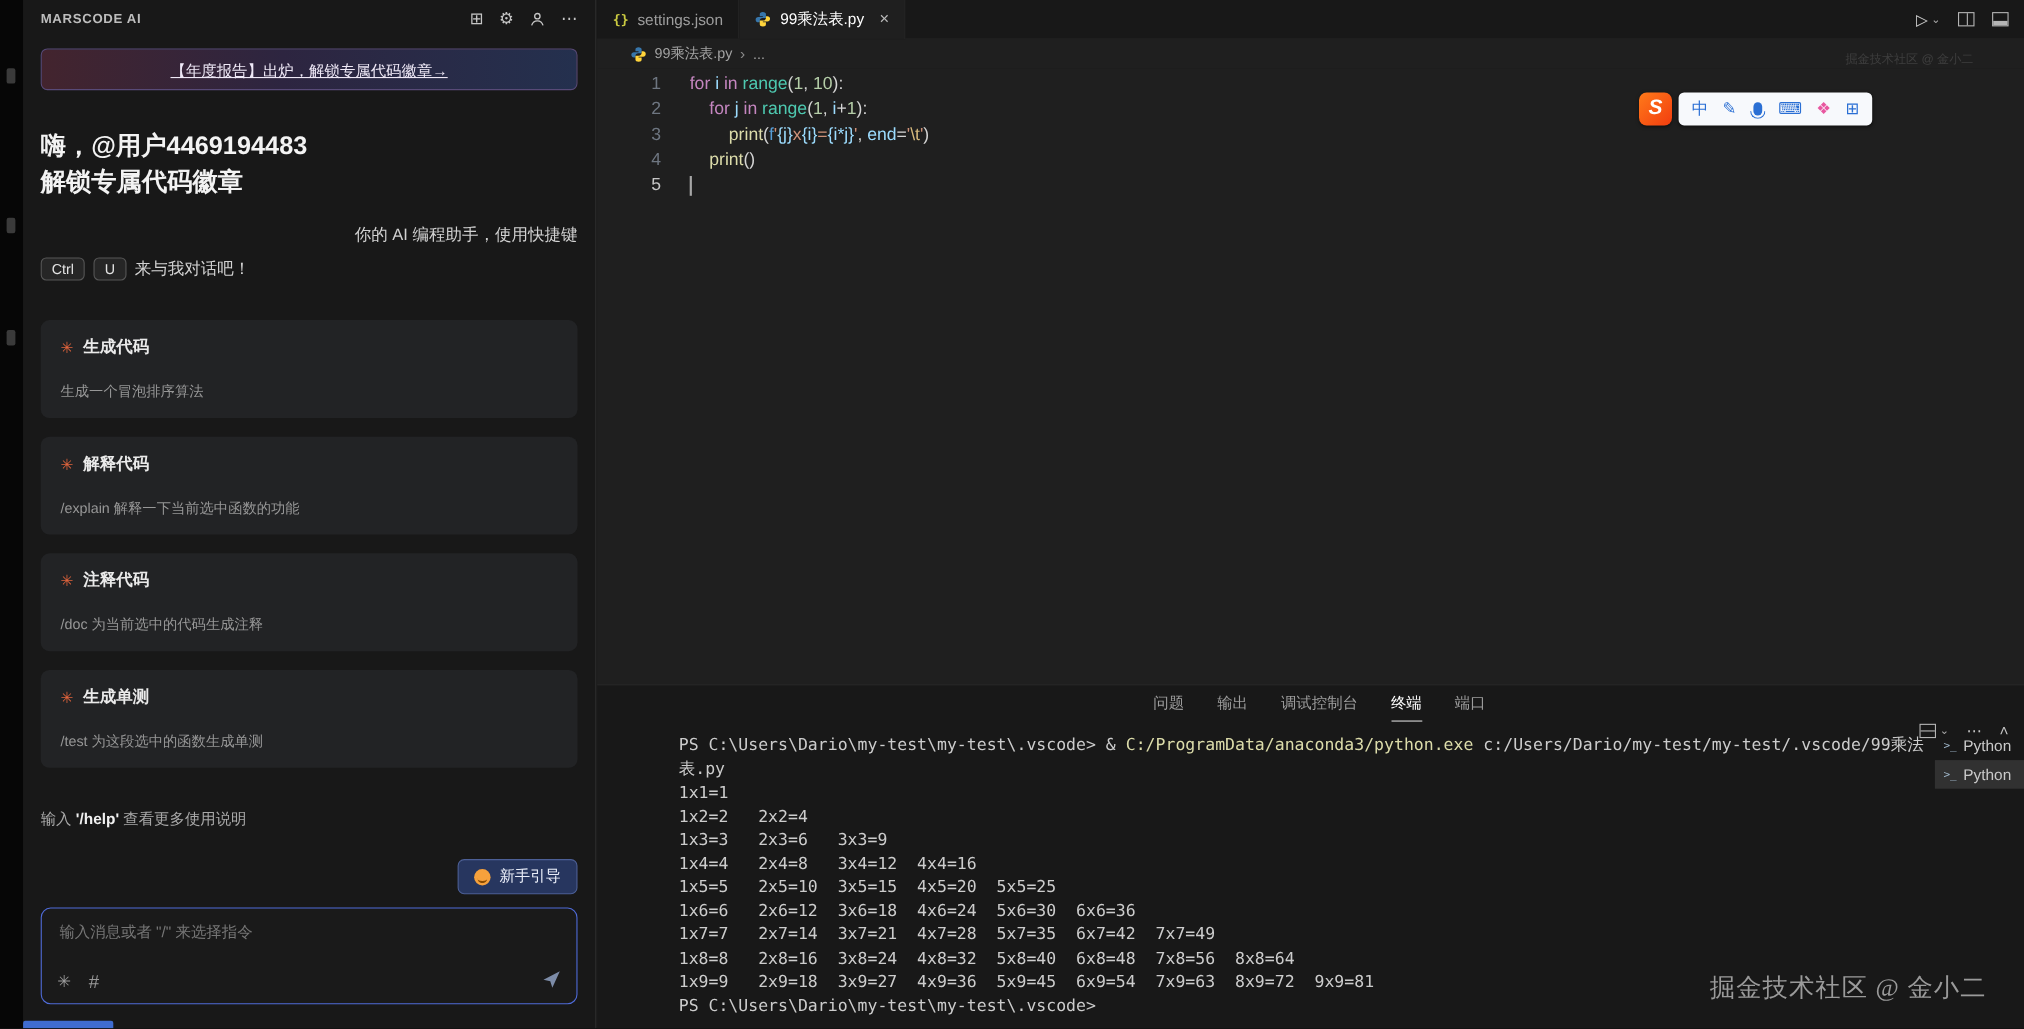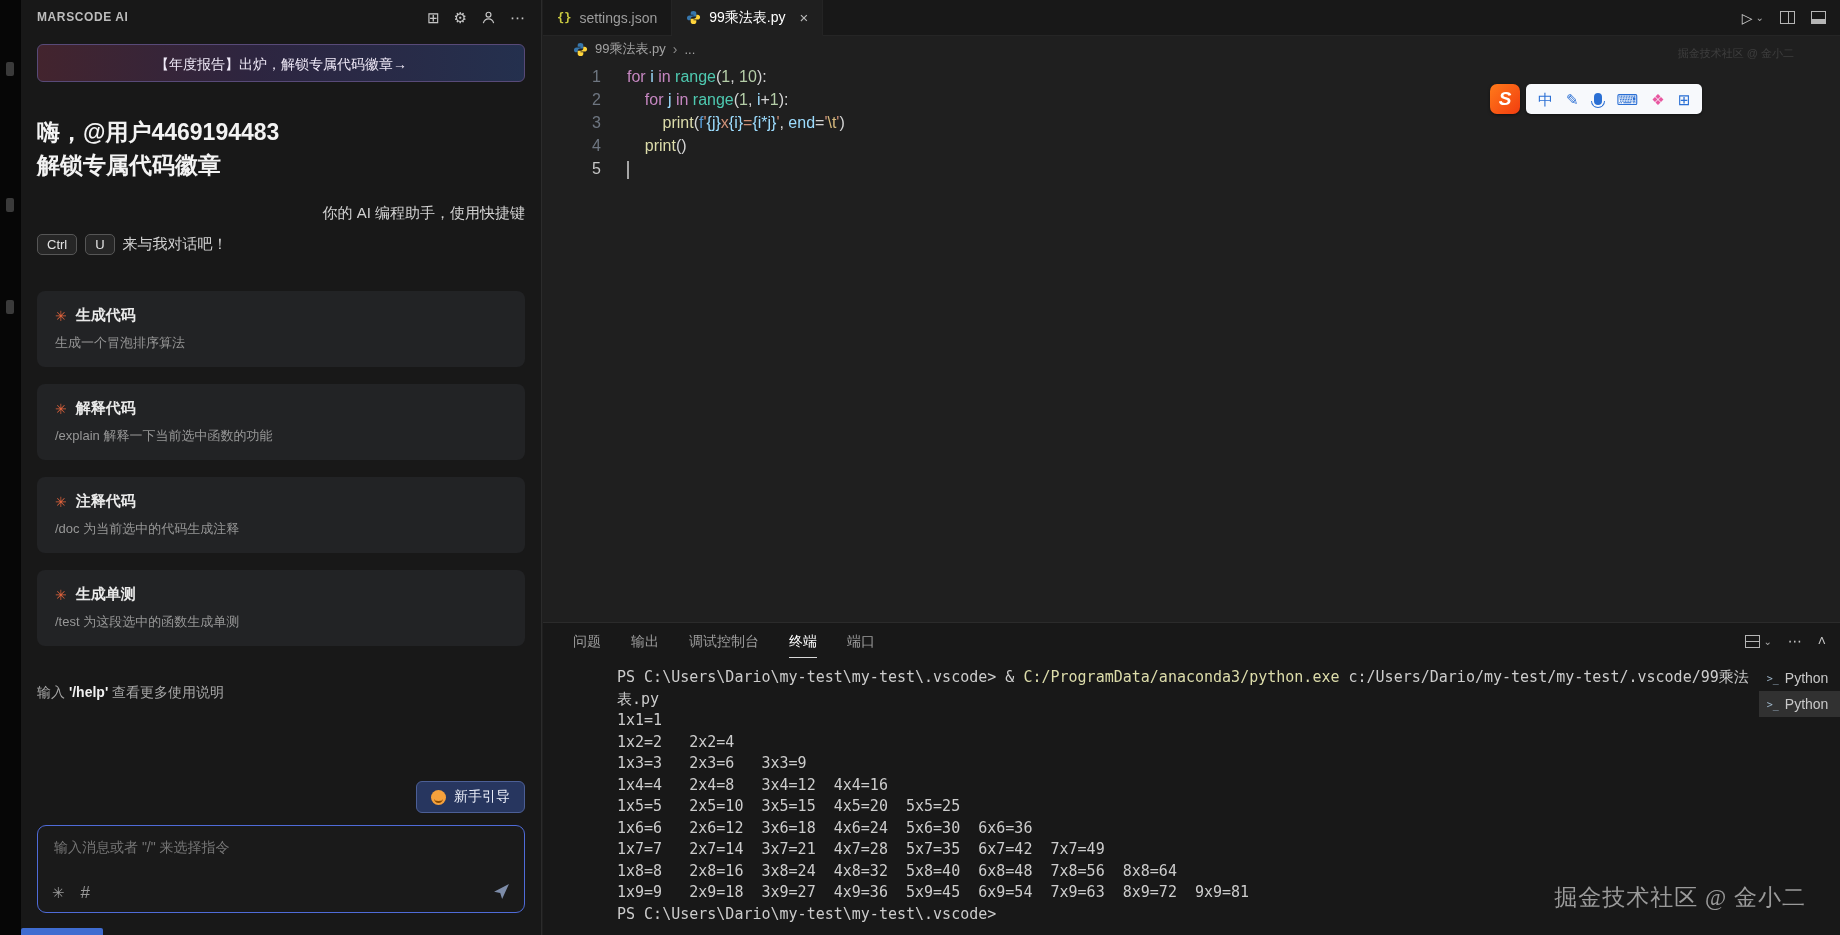--- a/index.html
+++ b/index.html
@@ -13,32 +13,32 @@
   
   .sidebar{position:absolute;left:21px;top:0;width:521px;height:935px;background:#181818;
            border-right:1px solid #2b2b2b;box-sizing:border-box;}
   .sb-header{height:34px;display:flex;align-items:center;padding:0 16px;}
   .sb-title{font-size:12px;letter-spacing:.6px;color:#bdbdbd;font-weight:bold;}
   .sb-icons{margin-left:auto;display:flex;align-items:center;gap:14px;color:#c5c5c5;}
   .hic{font-size:15px;line-height:1;cursor:default;display:flex;align-items:center;}
   .banner{margin:10px 16px 0;height:38px;line-height:38px;text-align:center;border-radius:6px;
           font-size:14px;color:#efe9f7;
           background:linear-gradient(90deg,#43242e 0%,#2d2540 45%,#24304e 100%);
-          border:1px solid #584a78;box-sizing:border-box;}
+          border:1px solid #584a78;box-sizing:border-box;text-decoration:underline;}
   .greeting{margin:34px 16px 0;font-size:23px;font-weight:bold;color:#f3f3f3;line-height:33px;}
   .subtitle{margin:22px 16px 0;font-size:15px;color:#d2d2d2;text-align:right;}
   .keys-row{margin:11px 16px 0;display:flex;align-items:center;gap:8px;font-size:15px;color:#d2d2d2;}
   .key{display:inline-block;padding:2px 9px;border:1px solid #565656;border-radius:5px;
        background:#262626;font-size:13px;color:#e3e3e3;}
   .cards{margin:36px 16px 0;display:flex;flex-direction:column;gap:17px;}
   .card{background:#222325;border-radius:8px;padding:15px 18px;box-sizing:border-box;}
   .card-title-row{display:flex;align-items:center;gap:9px;}
   .card-icon{color:#e0633c;font-size:14px;line-height:1;}
   .card-title{font-size:15px;font-weight:bold;color:#eaeaea;}
-  .card-desc{margin-top:9px;font-size:13px;color:#979797;}
+  .card-desc{margin-top:22px;font-size:13px;color:#979797;}
   .help-hint{margin:38px 16px 0;font-size:14px;color:#a8a8a8;}
   .help-cmd{color:#f0f0f0;font-weight:bold;}
   .sidebar-bottom{position:absolute;left:16px;right:16px;bottom:22px;}
   .onboard-row{display:flex;justify-content:flex-end;margin-bottom:12px;}
   .onboard{display:flex;align-items:center;gap:8px;background:#27365f;border:1px solid #4c5f96;
            color:#e9edf8;font-size:14px;padding:6px 14px;border-radius:6px;
            font-family:"Liberation Sans",sans-serif;cursor:pointer;}
   .emoji{width:15px;height:15px;border-radius:50%;background:#f6a13c;position:relative;display:inline-block;}
   .emoji::after{content:"";position:absolute;left:3px;top:7px;width:9px;height:4px;
                 border-bottom:2px solid #8a4b00;border-radius:0 0 7px 7px;}
@@ -80,21 +80,21 @@
   .ln{display:inline-block;width:58px;text-align:right;margin-right:26px;color:#6e7681;}
   .ln-active{color:#c6c6c6;}
   .t-kw{color:#C586C0}.t-var{color:#9CDCFE}.t-cls{color:#4EC9B0}.t-fn{color:#DCDCAA}
   .t-num{color:#B5CEA8}.t-str{color:#CE9178}.t-esc{color:#D7BA7D}.t-pun{color:#D4D4D4}
   .t-fg{color:#cccccc}.t-strp{color:#569CD6}.t-yel{color:#DCDCAA}
   .cursor{display:inline-block;width:2px;height:18px;background:#a6a6a6;vertical-align:middle;}
 
   
   .panel{height:313px;background:#181818;border-top:1px solid #2b2b2b;box-sizing:border-box;
          display:flex;flex-direction:column;}
-  .panel-top{height:36px;display:flex;align-items:center;padding:0 14px 0 30px;}
+  .panel-top{height:36px;display:flex;align-items:center;padding:0 14px 0 30px;flex-direction:column;}
   .ptabs{display:flex;gap:30px;}
   .ptab{font-size:14px;color:#9d9d9d;padding:8px 0 6px;cursor:default;}
   .ptab.active{color:#ffffff;border-bottom:1px solid #d7d7d7;}
   .panel-actions{margin-left:auto;display:flex;align-items:center;gap:16px;color:#c5c5c5;font-size:14px;}
   .panel-body{flex:1;display:flex;overflow:hidden;}
   .term-text{flex:1;padding:8px 10px 0 30px;font-family:"DejaVu Sans Mono",monospace;
              font-size:15px;line-height:21.5px;color:#cccccc;margin-left:44px;}
   .term-line{white-space:pre;}
   .term-list{width:106px;padding-top:6px;}
   .trow{display:flex;align-items:center;gap:6px;height:26px;padding-left:8px;font-size:14px;color:#c9c9c9;cursor:default;}

